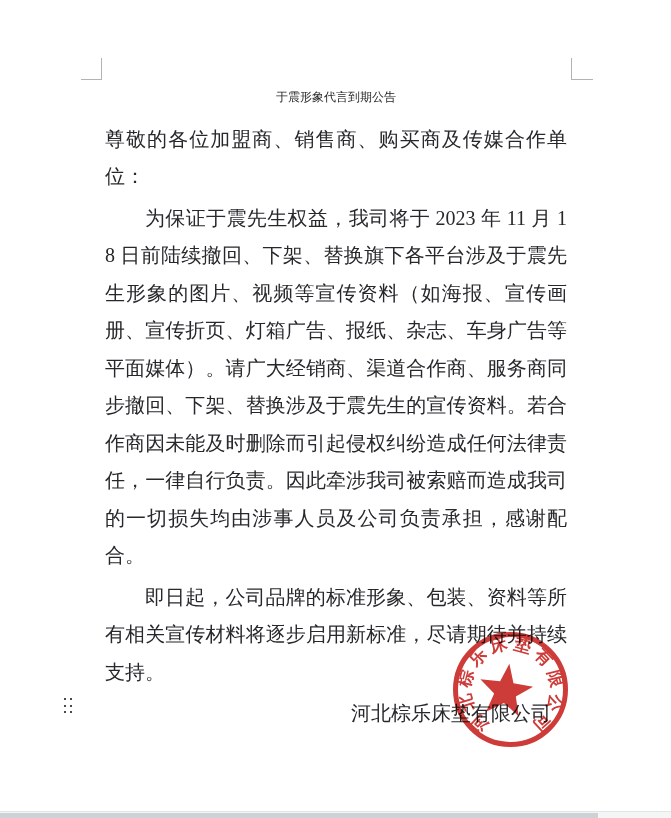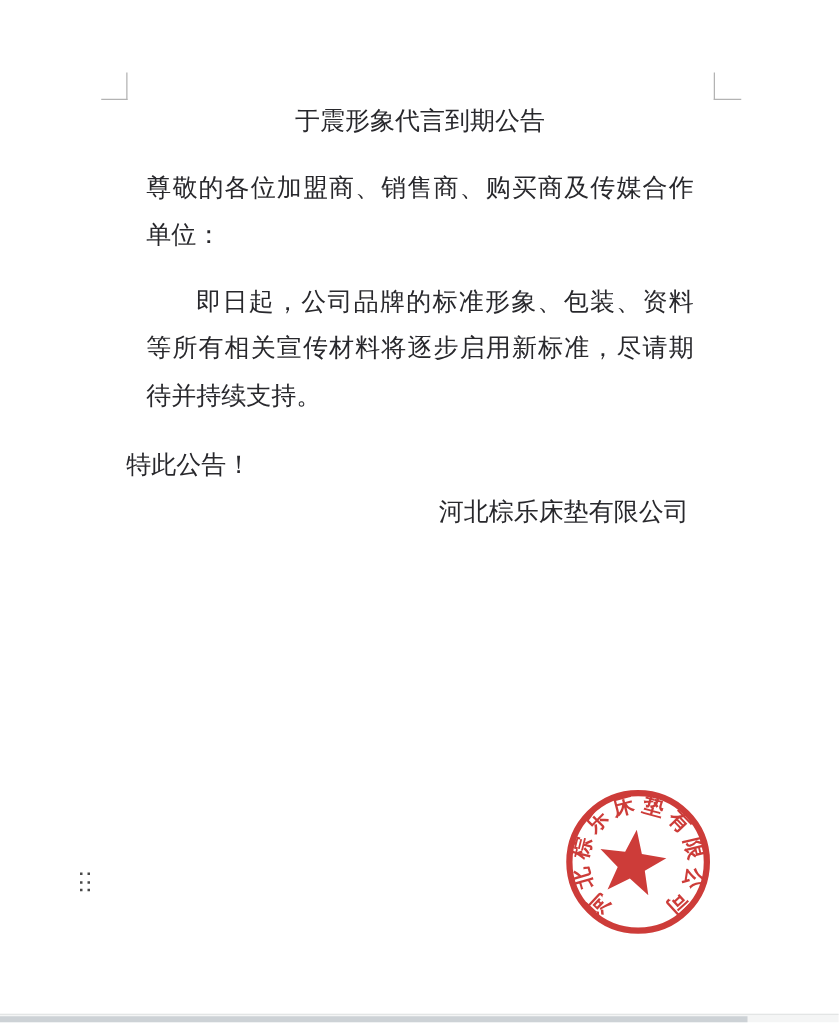--- a/index.html
+++ b/index.html
@@ -16,22 +16,22 @@
   .crop-tl { left:81px; top:58px; width:20px; height:21px;
              border-right:1px solid #b3b3b3; border-bottom:1px solid #b3b3b3; }
   .crop-tr { left:571px; top:58px; width:21px; height:21px;
              border-left:1px solid #b3b3b3; border-bottom:1px solid #b3b3b3; }
 
   
   .doc-body {
     position:absolute; left:101px; top:79px; width:470px;
     font-size:20px; line-height:37.5px;
   }
-  .doc-title { text-align:center; margin:0; font-size:20px; font-weight:normal; }
-  .para { margin:16px; text-align:justify; text-justify:inter-character; word-break:break-all; }
+  .doc-title { text-align:center; margin:0; font-size:12px; font-weight:normal; }
+  .para { margin:4px; text-align:justify; text-justify:inter-character; word-break:break-all; }
   .indent { text-indent:2em; }
   .closing { margin:18px 0 0 0; }
   .sig-company { margin:0; text-align:right; padding-right:20px; }
 
   
   .seal {
     position:absolute; left:447px; top:626px; width:127px; height:127px;
     mix-blend-mode:multiply; opacity:.92; pointer-events:none;
   }
   .seal text { font-size:17px; font-family:"Liberation Serif","DejaVu Serif",serif; font-weight:bold; }
@@ -56,23 +56,23 @@
 </head>
 <body>
 
 <div class="crop crop-tl"></div>
 <div class="crop crop-tr"></div>
 
 <div class="doc-body">
   <h1 class="doc-title">于震形象代言到期公告</h1>
   <div>
       <p class="para">尊敬的各位加盟商、销售商、购买商及传媒合作单位：</p>
+      <p class="para indent">为保证于震先生权益，我司将于 2023 年 11 月 18 日前陆续撤回、下架、替换旗下各平台涉及于震先生形象的图片、视频等宣传资料（如海报、宣传画册、宣传折页、灯箱广告、报纸、杂志、车身广告等平面媒体）。请广大经销商、渠道合作商、服务商同步撤回、下架、替换涉及于震先生的宣传资料。若合作商因未能及时删除而引起侵权纠纷造成任何法律责任，一律自行负责。因此牵涉我司被索赔而造成我司的一切损失均由涉事人员及公司负责承担，感谢配合。</p>
       <p class="para indent">即日起，公司品牌的标准形象、包装、资料等所有相关宣传材料将逐步启用新标准，尽请期待并持续支持。</p>
     </div>
-  <p class="para closing">特此公告！</p>
   <p class="sig-company">河北棕乐床垫有限公司</p>
 
 </div>
 
 <svg class="seal" viewBox="-63.5 -63.5 127 127" xmlns="http://www.w3.org/2000/svg" style="color: rgb(201, 43, 40);">
   <circle cx="0" cy="0" r="55" fill="none" stroke="currentColor" stroke-width="5"></circle>
   <polygon id="seal-star" fill="currentColor" transform="translate(-5,2)" points="3.90,-27.73 7.99,-8.27 27.57,-4.86 10.34,5.04 13.15,24.72 -1.60,11.39 -19.45,20.14 -11.33,2.00 -25.17,-12.27 -5.40,-10.15"></polygon>
   <g id="seal-arc" fill="currentColor">
       <text transform="rotate(-137) translate(0,-40.5)" text-anchor="middle">河</text>
       <text transform="rotate(-106.5) translate(0,-40.5)" text-anchor="middle">北</text>

